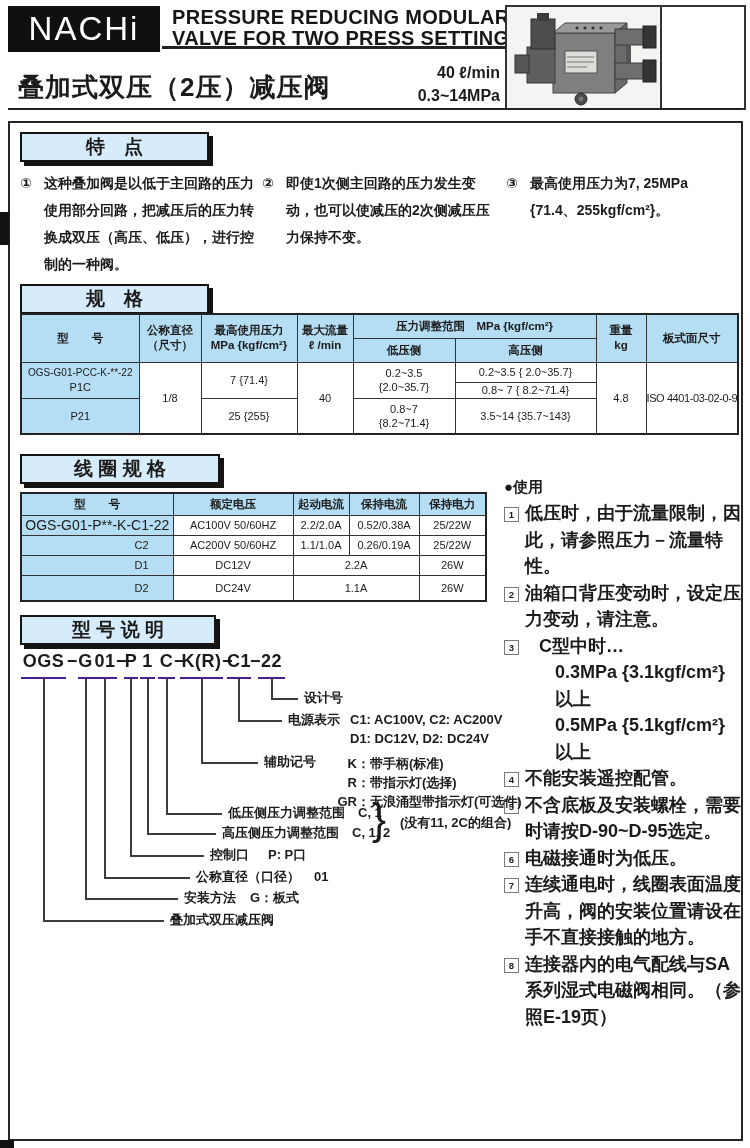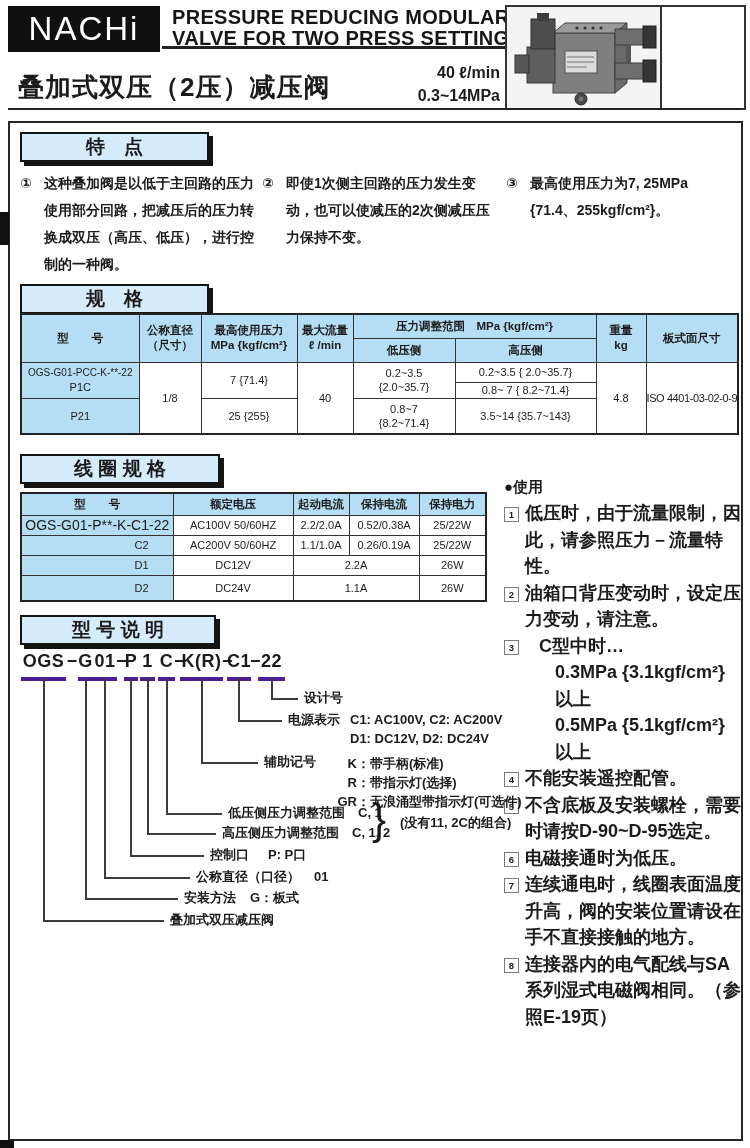--- a/index.html
+++ b/index.html
@@ -39,21 +39,21 @@
   .usage-title{position:absolute;left:504px;top:478px;font-size:15px;font-weight:700;}
   .notes{position:absolute;left:504px;top:500px;width:238px;}
   .note{display:flex;}
   .nbox{flex:none;display:inline-block;width:13px;height:13px;border:1px solid #7a7a7a;
         font-size:9.5px;line-height:13px;text-align:center;margin:7px 6px 0 0;font-weight:600;}
   .ntext{font-size:18px;font-weight:600;line-height:26.5px;}
   .ind1{margin-left:14px;}
   .ind2{margin-left:30px;}
   
   .diagram{position:absolute;left:20px;top:645px;width:715px;height:330px;}
-  .dgroup{position:absolute;top:6px;height:26px;border-bottom:4px solid #4c1d95;
+  .dgroup{position:absolute;top:6px;height:26px;border-bottom:2px solid #4c1d95;
           display:flex;align-items:flex-start;justify-content:center;font-size:18px;font-weight:600;letter-spacing:.5px;}
   .ddash{position:absolute;top:6px;font-size:18px;font-weight:600;text-align:center;}
   .dv{position:absolute;width:2px;background:#3c3c3c;}
   .dh{position:absolute;height:2px;background:#3c3c3c;}
   .dlabel{position:absolute;font-size:13px;font-weight:600;white-space:nowrap;line-height:16px;}
   .dsmall{position:absolute;font-size:13px;font-weight:600;white-space:nowrap;line-height:16px;}
   .auxrow{display:flex;line-height:19px;}
   .auxk{width:34px;text-align:right;flex:none;}
   .dbrace{position:absolute;font-size:42px;font-weight:300;line-height:44px;transform:scaleY(1.05);}
 </style>

